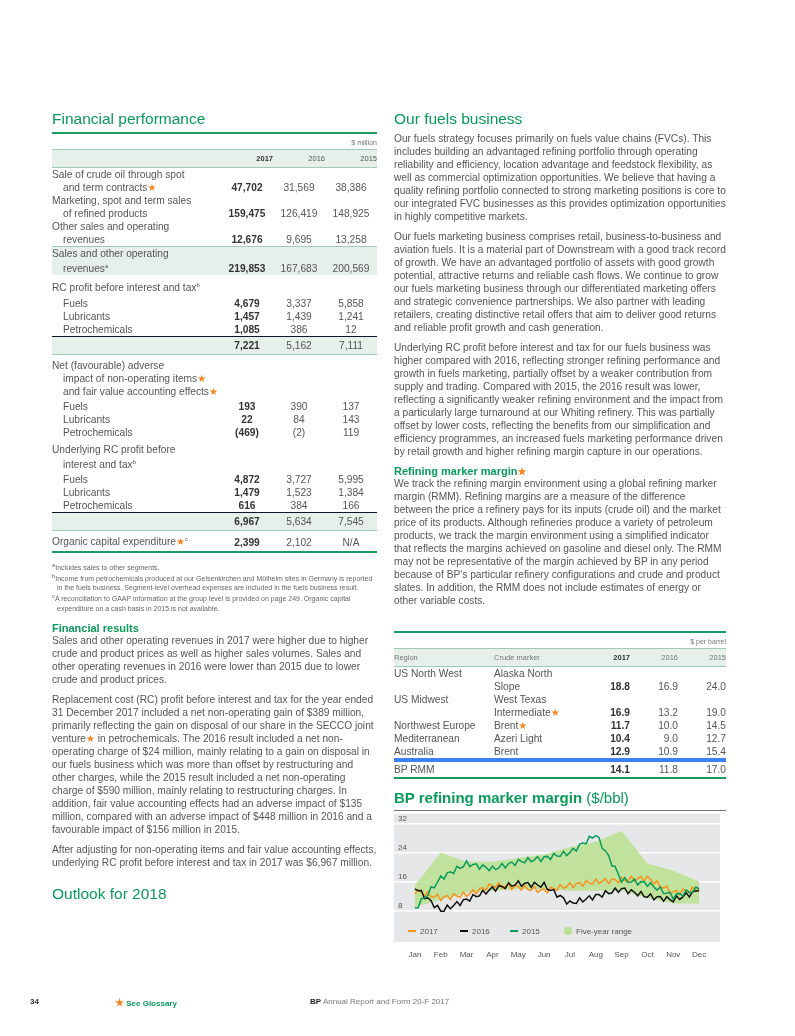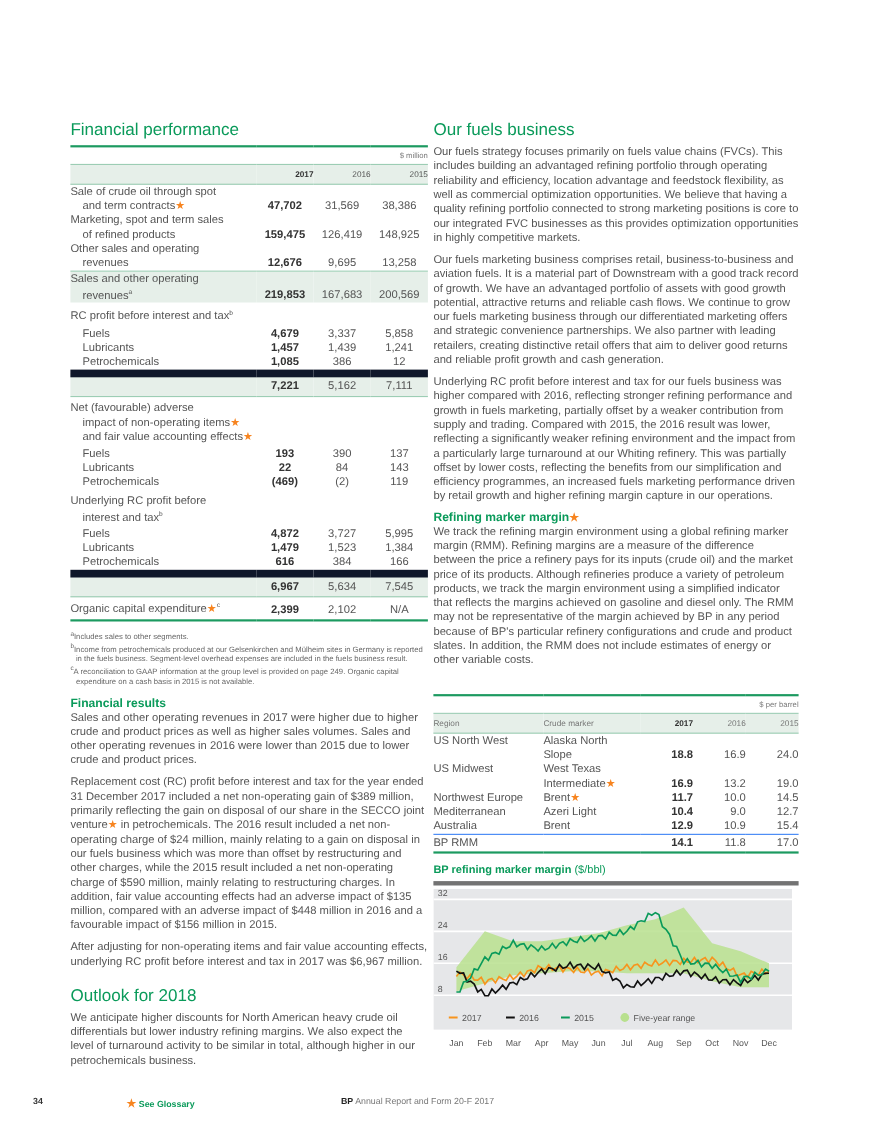--- a/index.html
+++ b/index.html
@@ -1,48 +1,48 @@
 <!DOCTYPE html>
 <html><head>
 <meta charset="utf-8">
 <style>
   * { box-sizing: border-box; margin: 0; padding: 0; }
   html, body { width: 795px; height: 1036px; background: #fff; }
   body { font-family: "Liberation Sans", sans-serif; color: #4a4a4a; position: relative; overflow: hidden; }
   .col { position: absolute; top: 110px; }
-  .left { left: 64px; width: 325px; }
+  .left { left: 52px; width: 325px; }
   .right { left: 394px; width: 332px; }
   .h1 { color: #0a9a5a; font-size: 15.5px; font-weight: normal; margin-bottom: 4px; }
   .h2 { color: #0a9a5a; font-size: 11px; font-weight: bold; }
   .star { color: #f7841f; font-size: 10px; }
   p.body { font-size: 10.2px; line-height: 13px; color: #555; margin-bottom: 7px; }
   table { border-collapse: collapse; width: 100%; }
   .fin { border-top: 2px solid #1c9a60; font-size: 10.2px; color: #555; }
   .fin td { padding: 0 0 0 0; line-height: 13px; vertical-align: bottom; }
   .fin .unit td { font-size: 7px; text-align: right; color: #777; padding-top: 2px; }
   .fin .yrs td { background: #e6efe9; font-size: 7.5px; text-align: right; border-top: 1px solid #9ccdb4; border-bottom: 1px solid #9ccdb4; padding: 2px 0; }
   .fin .yrs td.y17 { font-weight: bold; color: #333; }
   .fin td.num { text-align: center; width: 52px; }
   .fin td.b { font-weight: bold; color: #333; }
   .fin td.ind { padding-left: 11px; margin-top: 20px; }
   .fin tr.sub td { padding-top: 4px; padding-bottom: 2px; }
-  .fin tr.total td { background: #e6efe9; border-top: 7px solid #0f172a; border-bottom: 1px solid #9ccdb4; padding: 2px 0; }
+  .fin tr.total td { background: #e6efe9; border-top: 1px solid #0f172a; border-bottom: 1px solid #9ccdb4; padding: 2px 0; }
   .fin tr.shade td { background: #e6efe9; border-top: 1px solid #9ccdb4; }
   .fin tr.last td { border-top: 1px solid #1c9a60; border-bottom: 2px solid #1c9a60; padding: 2px 0; }
   .foot { font-size: 7px; color: #666; line-height: 9px; margin-top: 8px; }
   .foot div { padding-left: 5px; text-indent: -5px; }
   .rmm { border-top: 2px solid #1c9a60; font-size: 10.2px; color: #555; margin-top: 24px; }
   .rmm td { line-height: 13px; vertical-align: bottom; }
   .rmm .unit td { font-size: 7px; text-align: right; color: #777; padding-top: 2px; }
   .rmm .hdr td { background: #e6efe9; font-size: 7.5px; border-top: 1px solid #9ccdb4; border-bottom: 1px solid #9ccdb4; padding: 2px 0; color: #777; }
   .rmm .hdr td.y17 { font-weight: bold; color: #333; }
   .rmm td.num { text-align: right; width: 48px; }
   .rmm td.b { font-weight: bold; color: #333; }
-  .rmm tr.bp td { border-top: 1px solid #3b82f6; border-bottom: 2px solid #1c9a60; padding: 1px 0; }
-  .chart-title { margin-top: 10px; color: #0a9a5a; font-size: 10px; font-weight: bold; padding-bottom: 4px; border-bottom: 4px solid #737373; }
+  .rmm tr.bp td { border-top: 4px solid #3b82f6; border-bottom: 2px solid #1c9a60; padding: 1px 0; }
+  .chart-title { margin-top: 10px; color: #0a9a5a; font-size: 15px; font-weight: bold; padding-bottom: 4px; border-bottom: 1px solid #737373; }
   .chart-title span.u { font-weight: normal; }
   .footer { position: absolute; top: 997px; font-size: 8px; }
   .footer .pg { left: 30px; position: absolute; font-weight: bold; color: #333; }
 </style>
 </head>
 <body>
 
 <div class="col left">
   <div class="h1">Financial performance</div>
   <table class="fin">
@@ -187,21 +187,20 @@
       <div><sup>b</sup><span>Income from petrochemicals produced at our Gelsenkirchen and Mülheim sites in Germany is reported in the fuels business. Segment-level overhead expenses are included in the fuels business result.</span></div>
       <div><sup>c</sup><span>A reconciliation to GAAP information at the group level is provided on page 249. Organic capital expenditure on a cash basis in 2015 is not available.</span></div>
     </div>
 
   <div class="h2" style="margin-top:9px">Financial results</div>
   <p class="body">Sales and other operating revenues in 2017 were higher due to higher crude and product prices as well as higher sales volumes. Sales and other operating revenues in 2016 were lower than 2015 due to lower crude and product prices.</p>
   <p class="body"><span>Replacement cost (RC) profit before interest and tax for the year ended 31 December 2017 included a net non-operating gain of $389 million, primarily reflecting the gain on disposal of our share in the SECCO joint venture</span><span class="star">★</span><span> in petrochemicals. The 2016 result included a net non-operating charge of $24 million, mainly relating to a gain on disposal in our fuels business which was more than offset by restructuring and other charges, while the 2015 result included a net non-operating charge of $590 million, mainly relating to restructuring charges. In addition, fair value accounting effects had an adverse impact of $135 million, compared with an adverse impact of $448 million in 2016 and a favourable impact of $156 million in 2015.</span></p>
   <p class="body">After adjusting for non-operating items and fair value accounting effects, underlying RC profit before interest and tax in 2017 was $6,967 million.</p>
 
   <div class="h1" style="margin-top:16px">Outlook for 2018</div>
-  <p class="body">We anticipate higher discounts for North American heavy crude oil differentials but lower industry refining margins. We also expect the level of turnaround activity to be similar in total, although higher in our petrochemicals business.</p>
 </div>
 
 <div class="col right">
   <div class="h1">Our fuels business</div>
   <p class="body">Our fuels strategy focuses primarily on fuels value chains (FVCs). This includes building an advantaged refining portfolio through operating reliability and efficiency, location advantage and feedstock flexibility, as well as commercial optimization opportunities. We believe that having a quality refining portfolio connected to strong marketing positions is core to our integrated FVC businesses as this provides optimization opportunities in highly competitive markets.</p>
   <p class="body">Our fuels marketing business comprises retail, business-to-business and aviation fuels. It is a material part of Downstream with a good track record of growth. We have an advantaged portfolio of assets with good growth potential, attractive returns and reliable cash flows. We continue to grow our fuels marketing business through our differentiated marketing offers and strategic convenience partnerships. We also partner with leading retailers, creating distinctive retail offers that aim to deliver good returns and reliable profit growth and cash generation.</p>
   <p class="body">Underlying RC profit before interest and tax for our fuels business was higher compared with 2016, reflecting stronger refining performance and growth in fuels marketing, partially offset by a weaker contribution from supply and trading. Compared with 2015, the 2016 result was lower, reflecting a significantly weaker refining environment and the impact from a particularly large turnaround at our Whiting refinery. This was partially offset by lower costs, reflecting the benefits from our simplification and efficiency programmes, an increased fuels marketing performance driven by retail growth and higher refining margin capture in our operations.</p>
   <div class="h2"><span>Refining marker margin</span><span class="star">★</span></div>
   <p class="body">We track the refining margin environment using a global refining marker margin (RMM). Refining margins are a measure of the difference between the price a refinery pays for its inputs (crude oil) and the market price of its products. Although refineries produce a variety of petroleum products, we track the margin environment using a simplified indicator that reflects the margins achieved on gasoline and diesel only. The RMM may not be representative of the margin achieved by BP in any period because of BP's particular refinery configurations and crude and product slates. In addition, the RMM does not include estimates of energy or other variable costs.</p>
 

